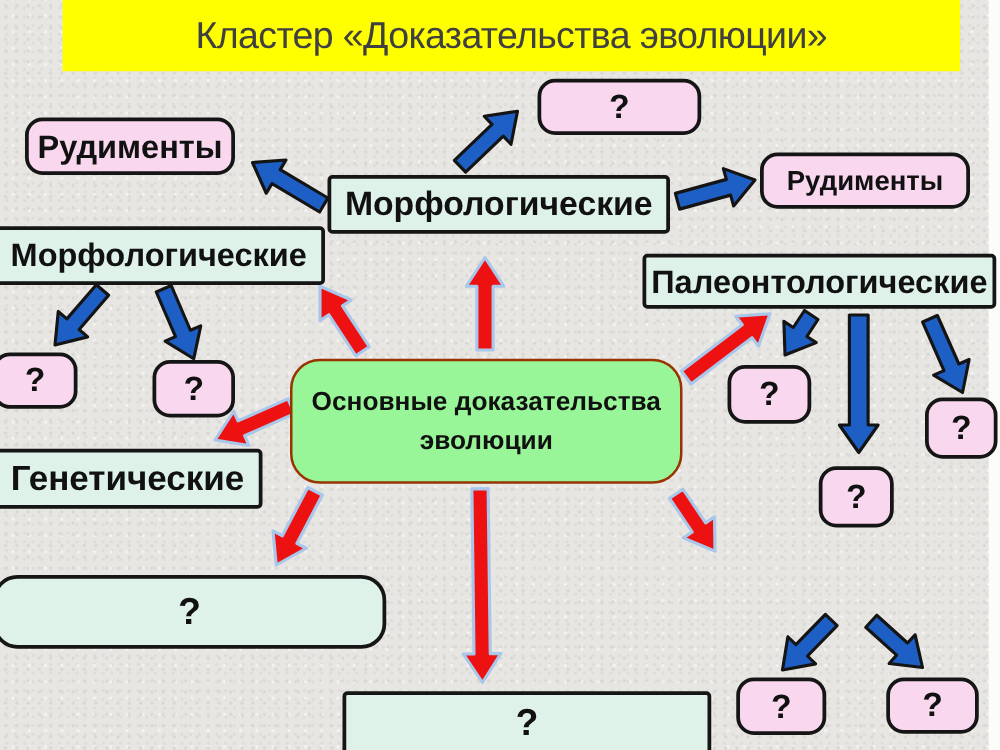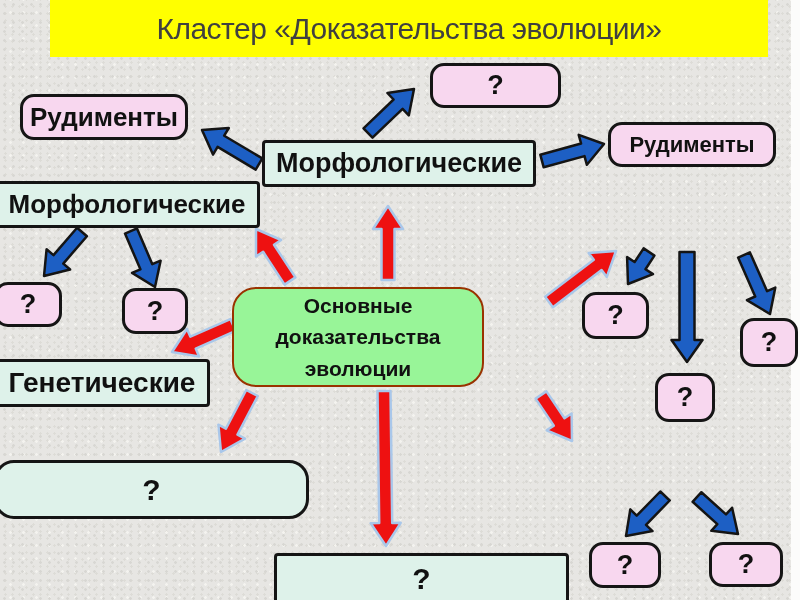--- a/index.html
+++ b/index.html
@@ -59,21 +59,21 @@
       <polygon points="679.5,252.0 679.5,340.0 671.5,340.0 687.0,362.0 702.5,340.0 694.5,340.0 694.5,252.0" fill="#1d5fc4" stroke="#141414" stroke-width="2.5" stroke-linejoin="round"></polygon>
       <polygon points="738.1,257.6 755.2,296.5 746.9,300.1 770.0,314.0 775.3,287.6 767.1,291.2 749.9,252.4" fill="#1d5fc4" stroke="#141414" stroke-width="2.5" stroke-linejoin="round"></polygon>
       <polygon points="660.3,491.5 636.7,515.7 630.3,509.4 626.0,536.0 652.5,531.1 646.0,524.8 669.7,500.5" fill="#1d5fc4" stroke="#141414" stroke-width="2.5" stroke-linejoin="round"></polygon>
       <polygon points="692.6,501.8 717.3,524.1 711.3,530.8 738.0,534.0 732.1,507.8 726.0,514.4 701.4,492.2" fill="#1d5fc4" stroke="#141414" stroke-width="2.5" stroke-linejoin="round"></polygon>
     </svg>
 
   <div class="title-band">
     <span>Кластер «Доказательства эволюции»</span>
   </div>
 
-  <div class="node green" style="left:232px;top:287px;width:252px;height:100px;">
+  <div class="node green" style="left:232px;top:287px;width:314px;height:100px;">
     <span>Основные доказательства эволюции</span>
   </div>
 
   <div class="node pink" style="left:20px;top:94px;width:168px;height:46px;font-size:26px;">
     <span>Рудименты</span>
   </div>
 
   <div class="node pink" style="left:430px;top:63px;width:131px;height:45px;font-size:27px;">
     <span>?</span>
   </div>
@@ -83,20 +83,23 @@
   </div>
 
   <div class="node pink" style="left:608px;top:122px;width:168px;height:45px;font-size:22px;">
     <span>Рудименты</span>
   </div>
 
   <div class="node cyan" style="left:-6px;top:181px;width:266px;height:47px;font-size:26px;">
     <span>Морфологические</span>
   </div>
 
+  <div class="node cyan" style="left:514px;top:203px;width:283px;height:44px;font-size:26px;">
+    <span>Палеонтологические</span>
+  </div>
 
   <div class="node pink" style="left:-6px;top:282px;width:68px;height:45px;font-size:27px;">
     <span>?</span>
   </div>
 
   <div class="node pink" style="left:122px;top:288px;width:66px;height:46px;font-size:27px;">
     <span>?</span>
   </div>
 
   <div class="node cyan" style="left:-6px;top:359px;width:216px;height:48px;font-size:28px;">

